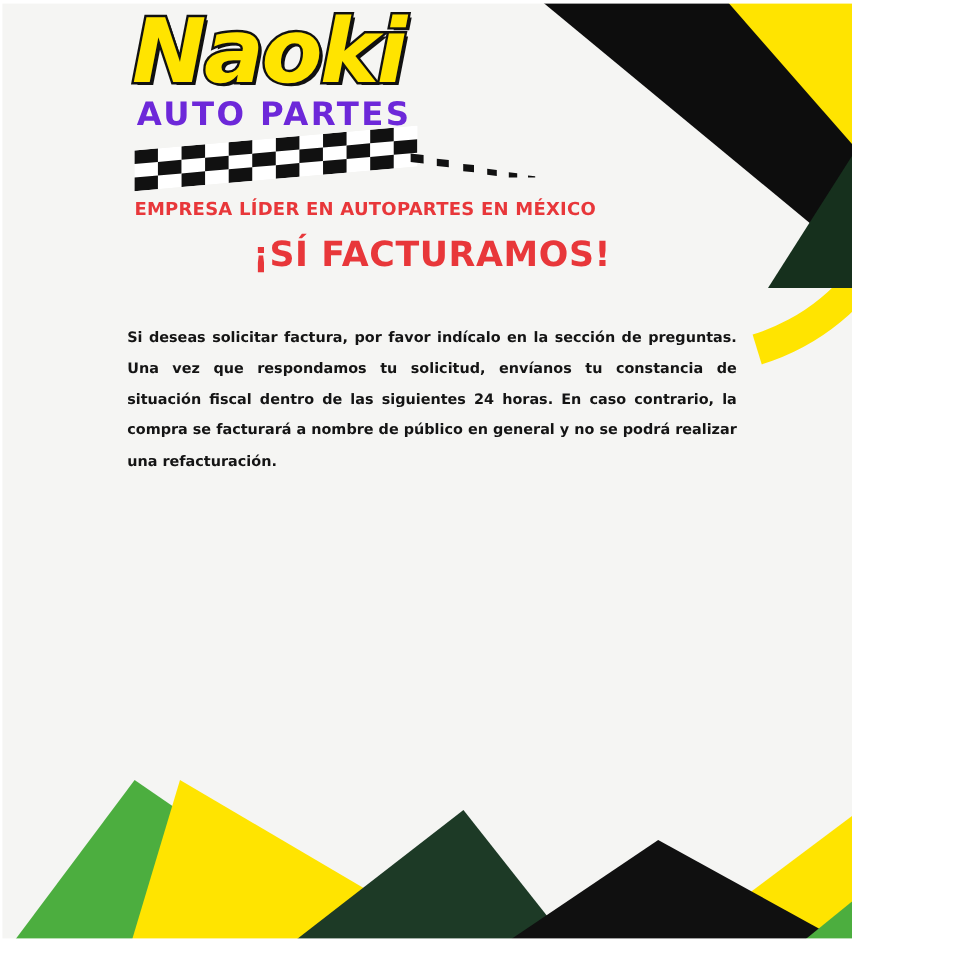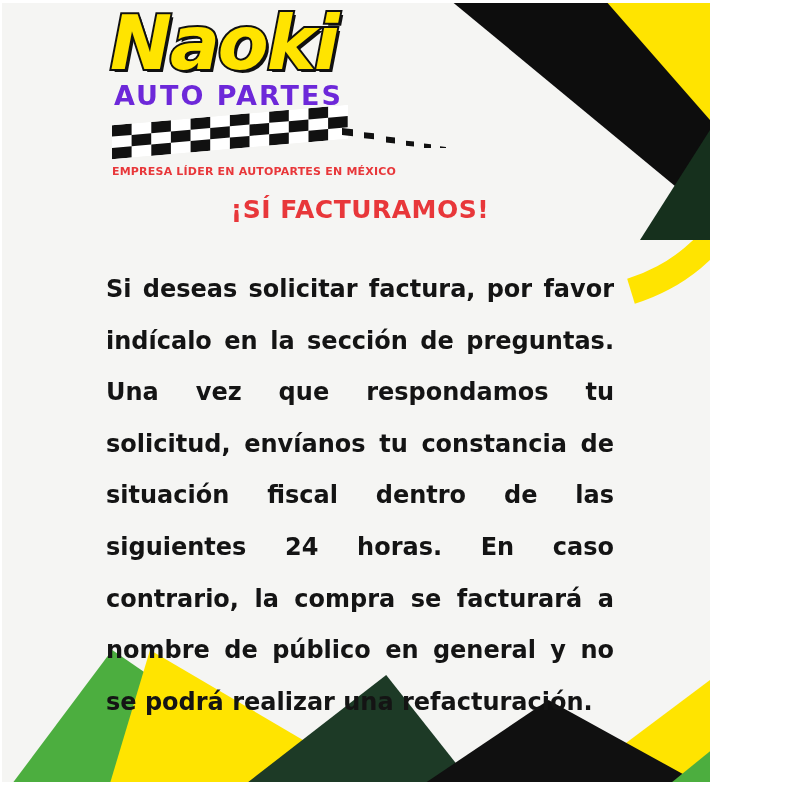--- a/index.html
+++ b/index.html
@@ -215,47 +215,47 @@
     left: 232px;
     top: 118px;
     width: 120px;
     height: 22px;
   }
   .tagline {
     margin-top: 12px;
     margin-left: 2px;
     font-family: "DejaVu Sans", sans-serif;
     font-weight: bold;
-    font-size: 11px;
+    font-size: 15px;
     color: #e8373a;
     letter-spacing: 0.2px;
     white-space: nowrap;
   }
 
   
   .content {
     position: absolute;
     top: 195px;
     left: 100px;
     width: 520px;
     z-index: 8;
   }
   .headline {
     text-align: center;
     font-family: "DejaVu Sans", sans-serif;
     font-weight: bold;
-    font-size: 25px;
+    font-size: 29px;
     letter-spacing: 0.5px;
     color: #e8373a;
     margin: 0 0 40px 0;
   }
   .body-text {
     font-family: "DejaVu Sans", sans-serif;
     font-weight: bold;
-    font-size: 24px;
+    font-size: 12px;
     line-height: 2.15;
     color: #141414;
     text-align: justify;
     margin: 0;
     padding: 0 6px;
   }
 </style>
 </head>
 <body>
 

